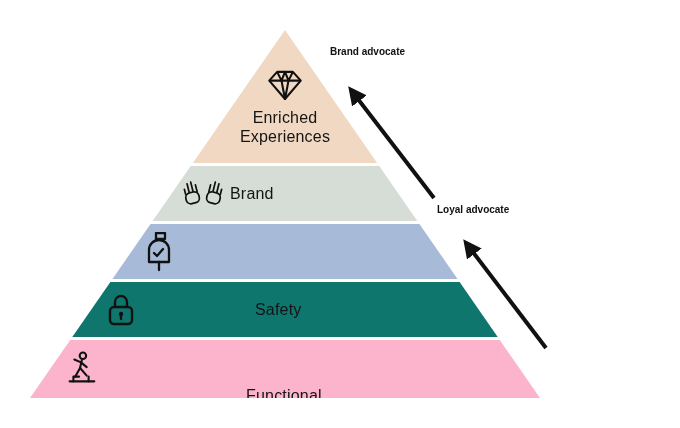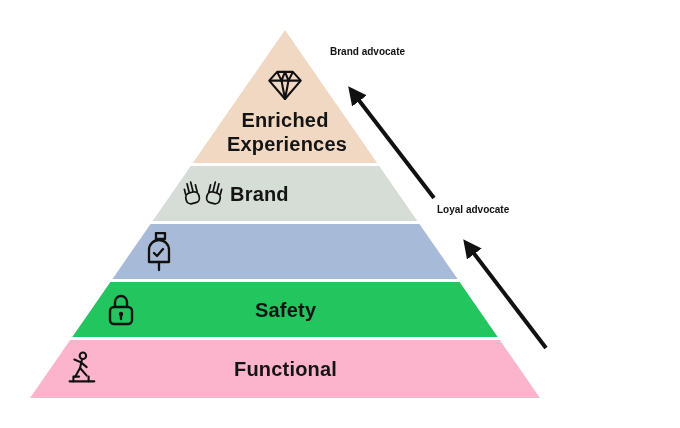--- a/index.html
+++ b/index.html
@@ -16,35 +16,35 @@
     clip-path:polygon(50% 0,100% 100%,0 100%);
   }
   .band{position:absolute;left:0;right:0;}
   .band-1{top:0;height:133px;}
   .band-2{top:136px;height:55px;}
   .band-3{top:194px;height:55px;}
   .band-4{top:252px;height:55px;}
   .band-5{top:310px;height:58px;}
   .lvl-label{
     position:absolute;top:50%;transform:translateY(-50%);
-    font-size:20px;font-weight:bold;letter-spacing:.2px;white-space:nowrap;
+    font-size:16px;font-weight:normal;letter-spacing:.2px;white-space:nowrap;
   }
   .band-1 .icon{position:absolute;left:50%;top:34px;transform:translateX(-50%);}
   .band-1 .lvl-label{
     top:78px;left:50%;transform:translateX(-50%);
     width:116px;text-align:center;white-space:normal;line-height:1.2;
   }
   .band-2 .icon{position:absolute;left:151px;top:50%;transform:translateY(-50%);}
   .band-2 .lvl-label{left:200px;}
   .band-3 .icon{position:absolute;left:112px;top:50%;transform:translateY(-50%);}
   .band-3 .lvl-label{left:212px;}
   .band-4 .icon{position:absolute;left:75px;top:50%;transform:translateY(-50%);}
   .band-4 .lvl-label{left:225px;}
   .band-5 .icon{position:absolute;left:32px;top:50%;transform:translateY(-50%);}
-  .band-5 .lvl-label{left:204px;}
+  .band-5 .lvl-label{left:216px;margin-top:27px;}
   .icon svg{display:block;}
   .ann{
     position:absolute;font-size:10px;font-weight:bold;color:#111;line-height:1.25;
   }
   .ann-top{left:330px;top:46px;}
   .ann-mid{left:437px;top:204px;}
   .ann-bot{left:546px;top:348px;width:112px;}
   .arrows{position:absolute;left:0;top:0;pointer-events:none;}
 </style>
 </head>
@@ -98,21 +98,21 @@
           <g fill="none" stroke="#111" stroke-width="2.3" stroke-linecap="round" stroke-linejoin="round">
             <path d="M6 30 V18 a10 10 0 0 1 20 0 v12 z"></path>
             <path d="M13 8 V1 h9 v6 h-9"></path>
             <path d="M16 30 v8"></path>
             <path d="M11 21 l3 3 6 -7"></path>
           </g>
         </svg>
       </span>
     </div>
 
-    <div class="band band-4" style="background: #22c55e;">
+    <div class="band band-4" style="background: #0f766e;">
       <span class="icon">
         <svg viewBox="0 0 32 36" width="32" height="36">
           <g fill="none" stroke="#111" stroke-width="2.4" stroke-linejoin="round">
             <rect x="5" y="15" width="22" height="17" rx="4"></rect>
             <path d="M10 15 V10 a6 6 0 0 1 12 0 v5"></path>
             <circle cx="16" cy="22" r="2.2" fill="#111" stroke="none"></circle>
             <path d="M16 23 v4" stroke-linecap="round"></path>
           </g>
         </svg>
       </span>

